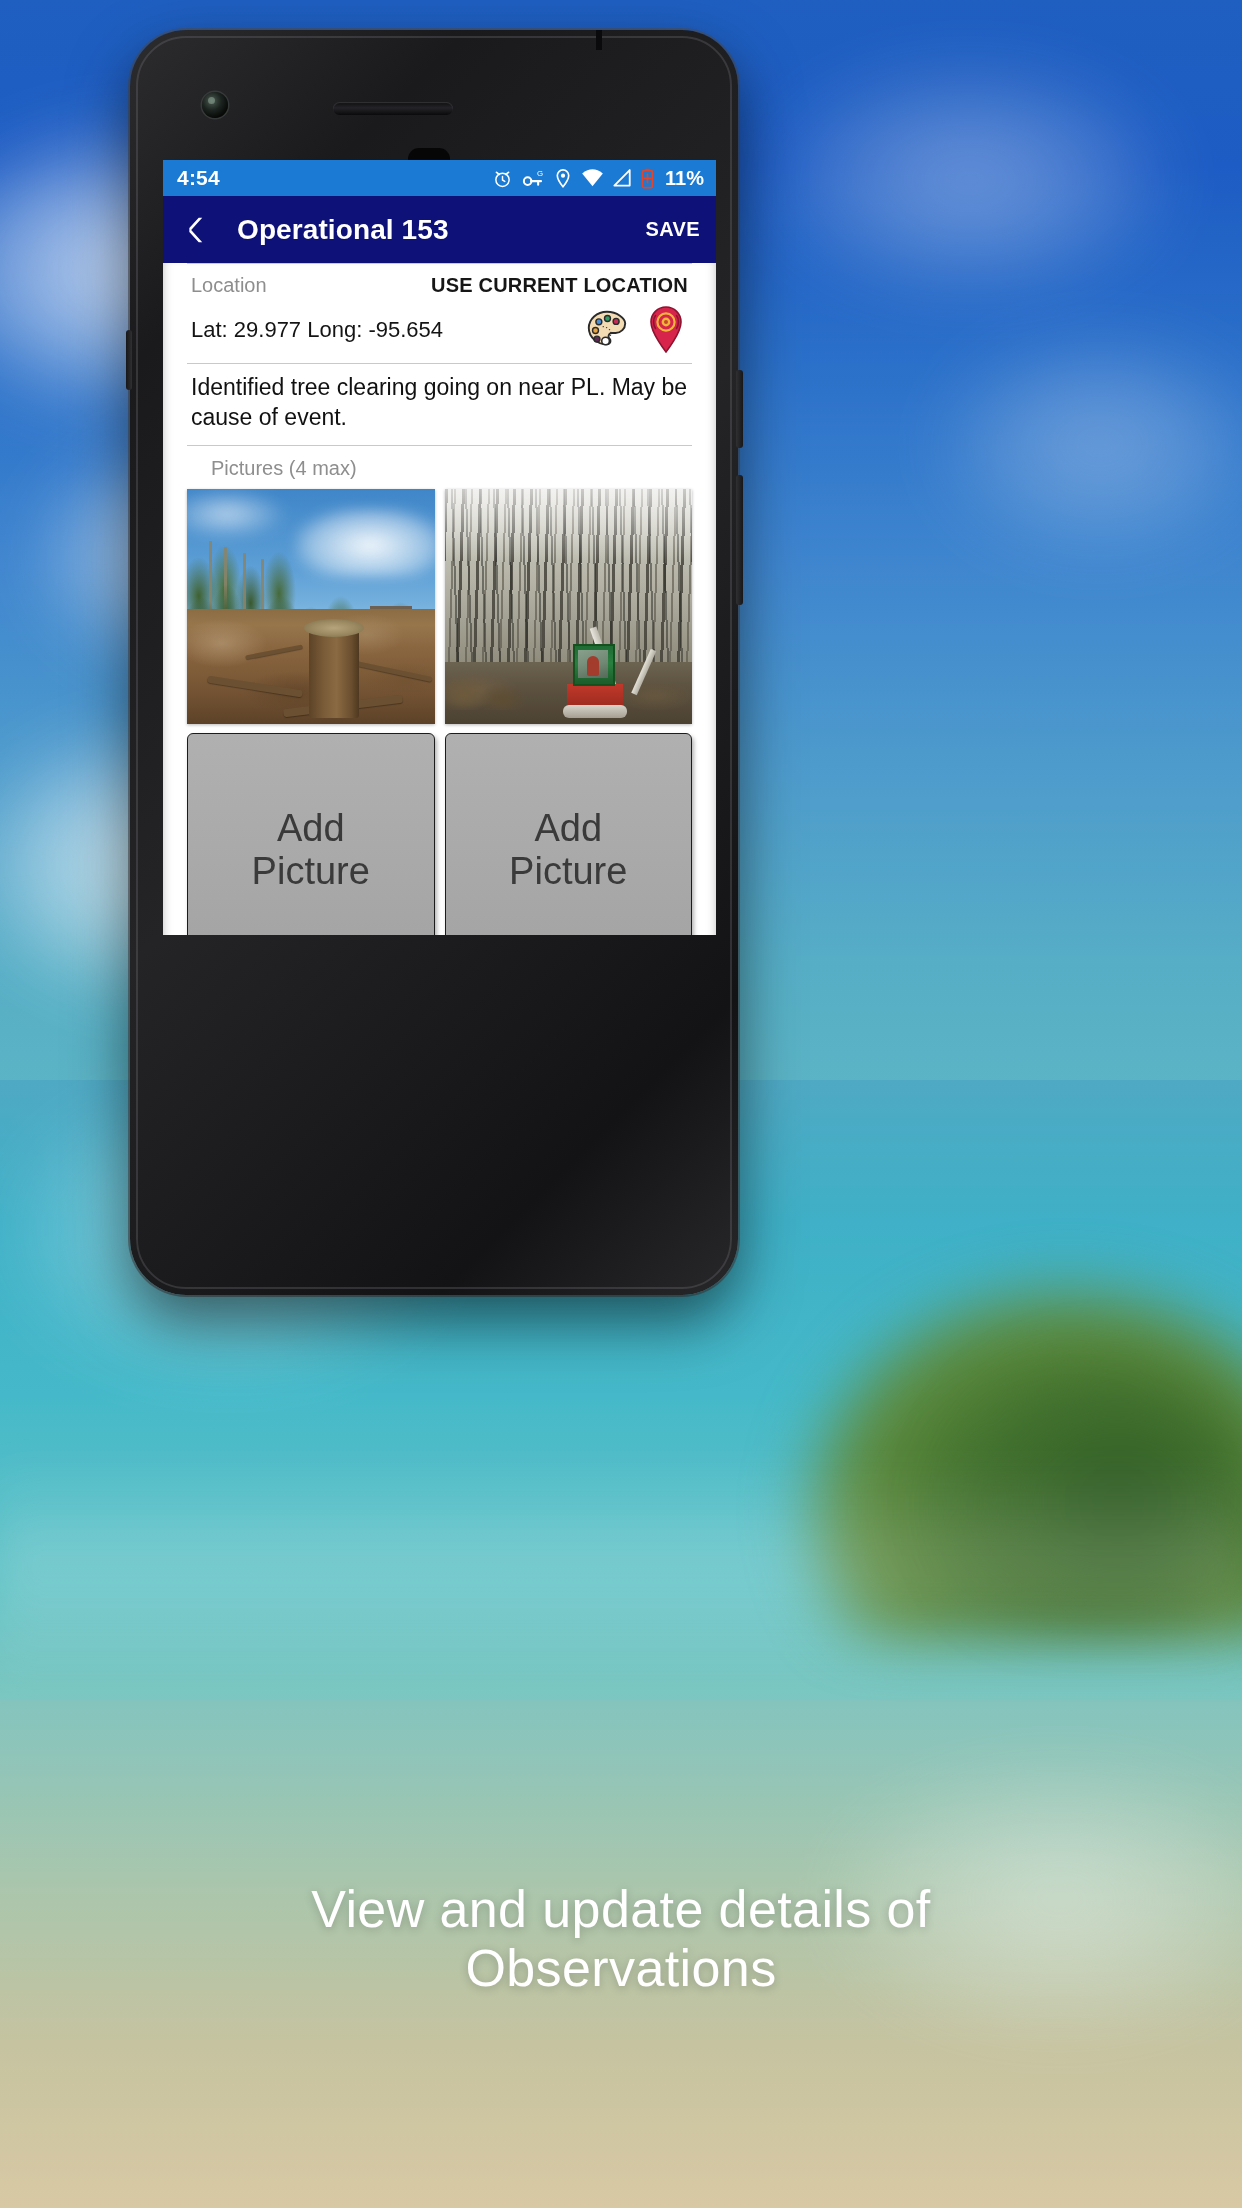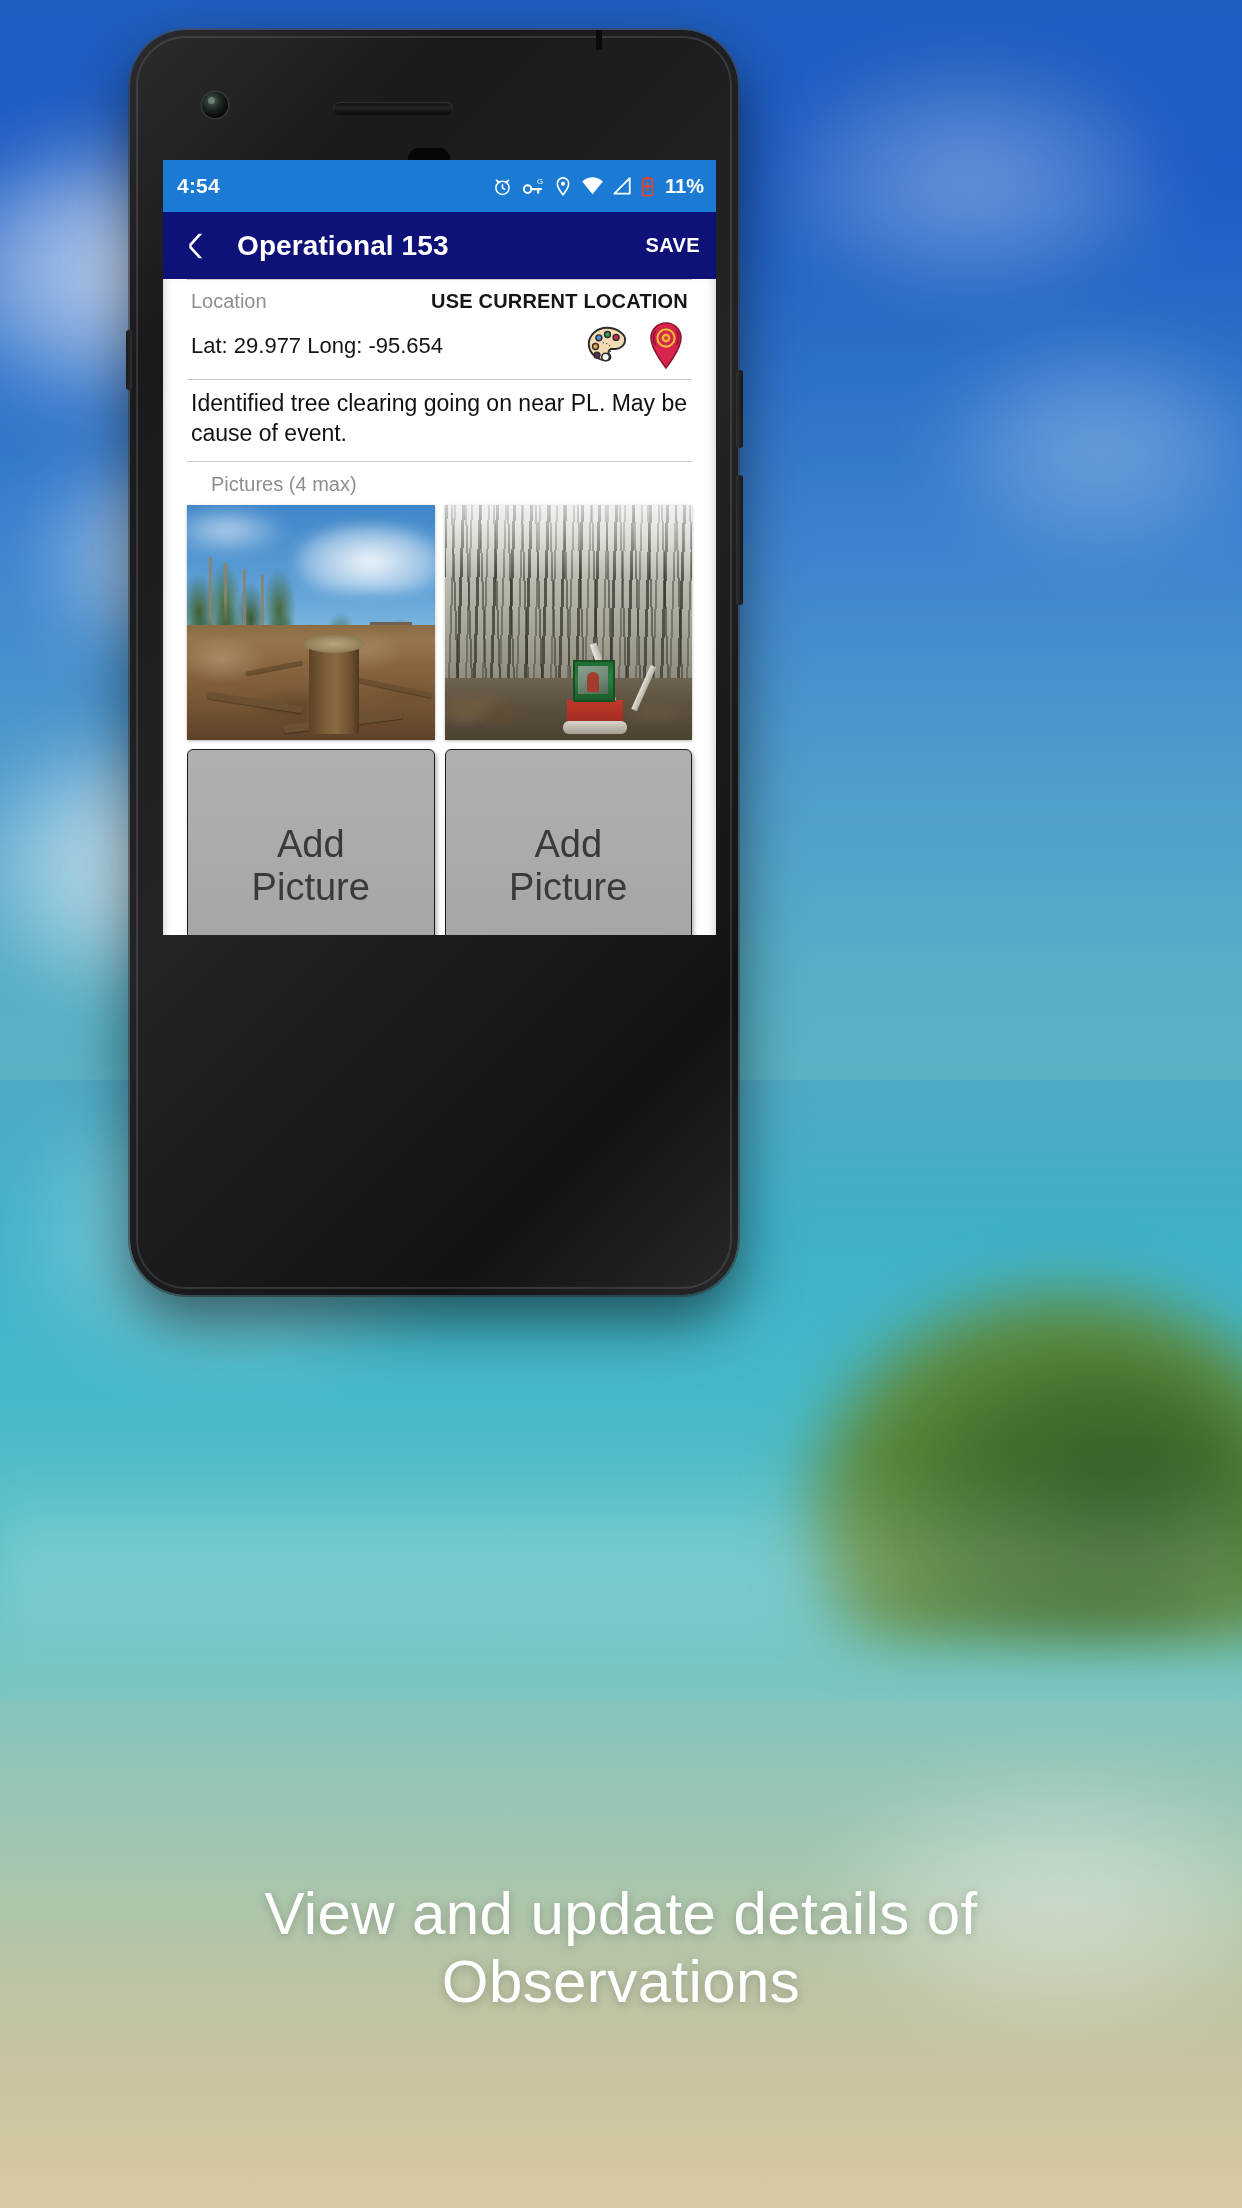--- a/index.html
+++ b/index.html
@@ -101,21 +101,21 @@
   }
 
   
   #screen{
     position:absolute; left:33px; top:130px; width:553px; height:775px;
     background:#fff; overflow:hidden;
   }
 
   
   .statusbar{
-    height:52px; background:#1a7ad4; color:#fff;
+    height:36px; background:#1a7ad4; color:#fff;
     display:flex; align-items:center; justify-content:space-between;
     padding:0 12px 0 14px;
   }
   .sb-time{ font-size:21px; font-weight:bold; letter-spacing:.2px; }
   .sb-right{ display:flex; align-items:center; gap:9px; }
   .sb-pct{ font-size:20px; font-weight:bold; margin-left:2px; }
   .sb-ico{ display:block; }
 
   
   .appbar{
@@ -326,21 +326,21 @@
   }
   .addbtn-txt{
     color:#3a3a3a; font-size:38px; line-height:1.14; text-align:center;
     white-space:pre-line; font-weight:normal;
   }
 
   
   #caption{
     position:absolute; left:0; top:1880px; width:1242px;
     text-align:center; color:#fff;
-    font-size:60px; line-height:1.14; font-weight:normal;
+    font-size:52px; line-height:1.14; font-weight:normal;
     text-shadow:0 2px 10px rgba(0,0,0,.22);
     letter-spacing:.4px;
   }
 </style>
 </head>
 <body>
 
 <div id="bg">
   <div class="bg-sky"></div>
   <div class="bg-sea"></div>

